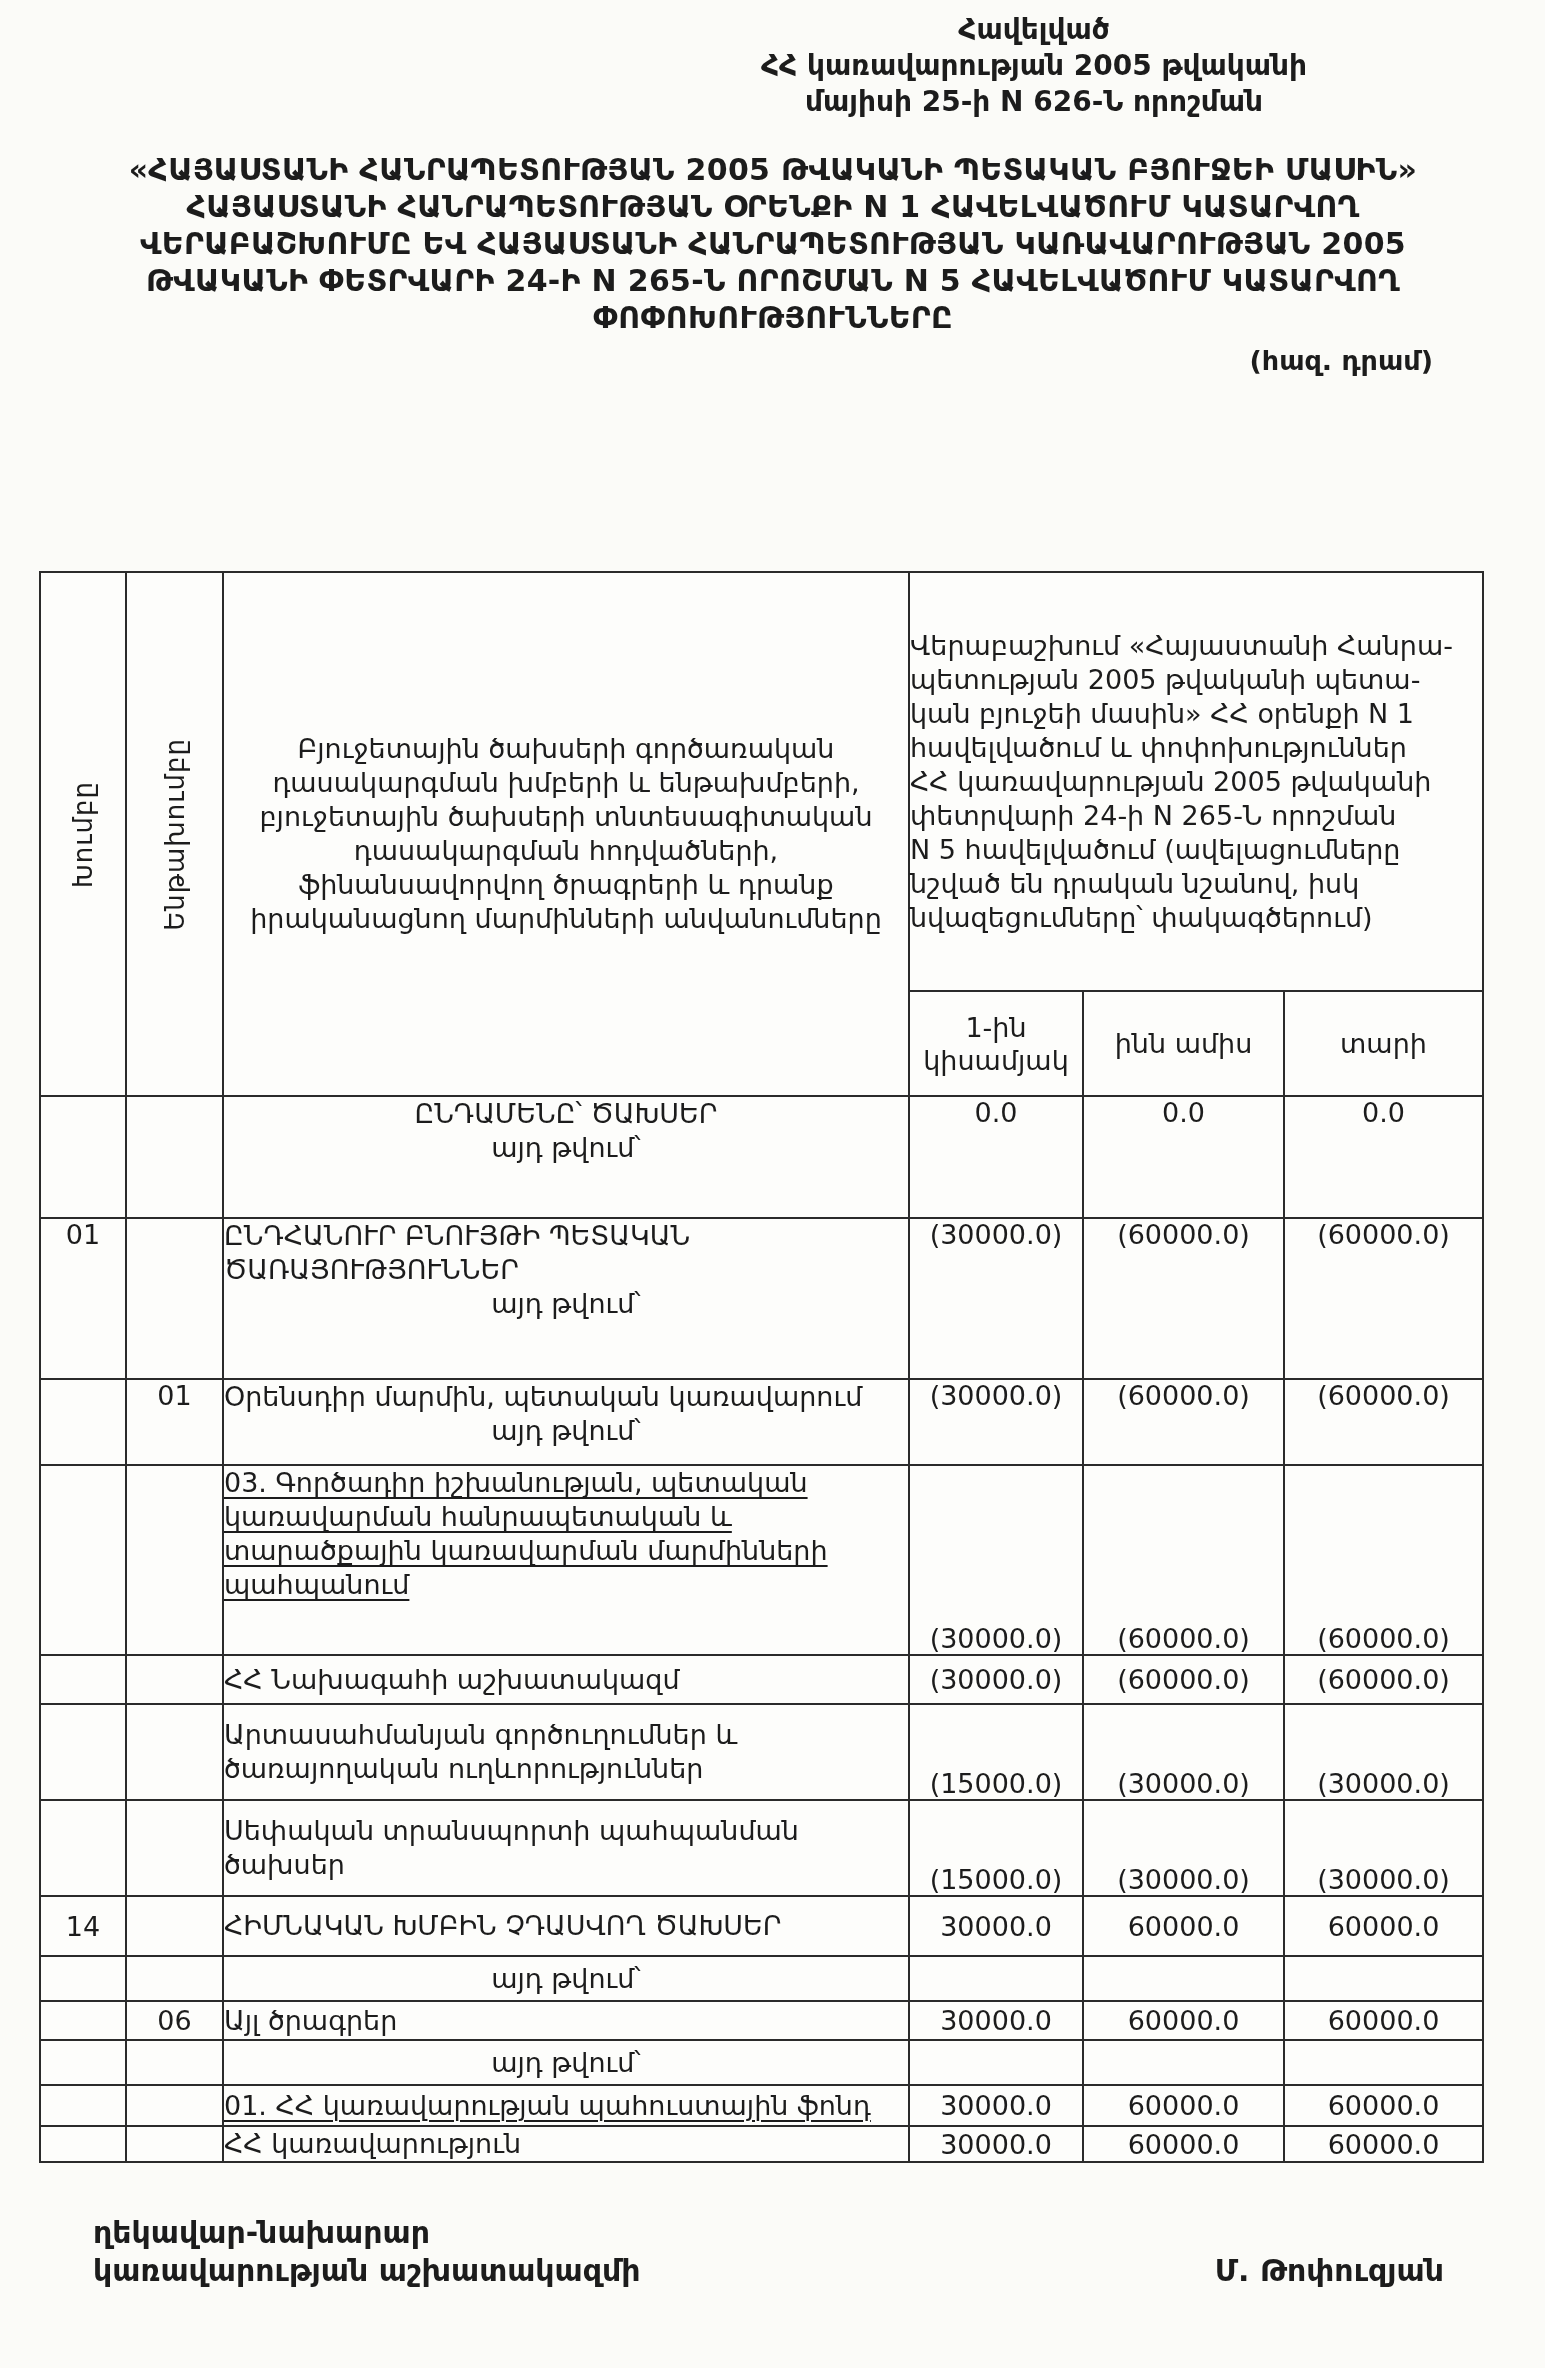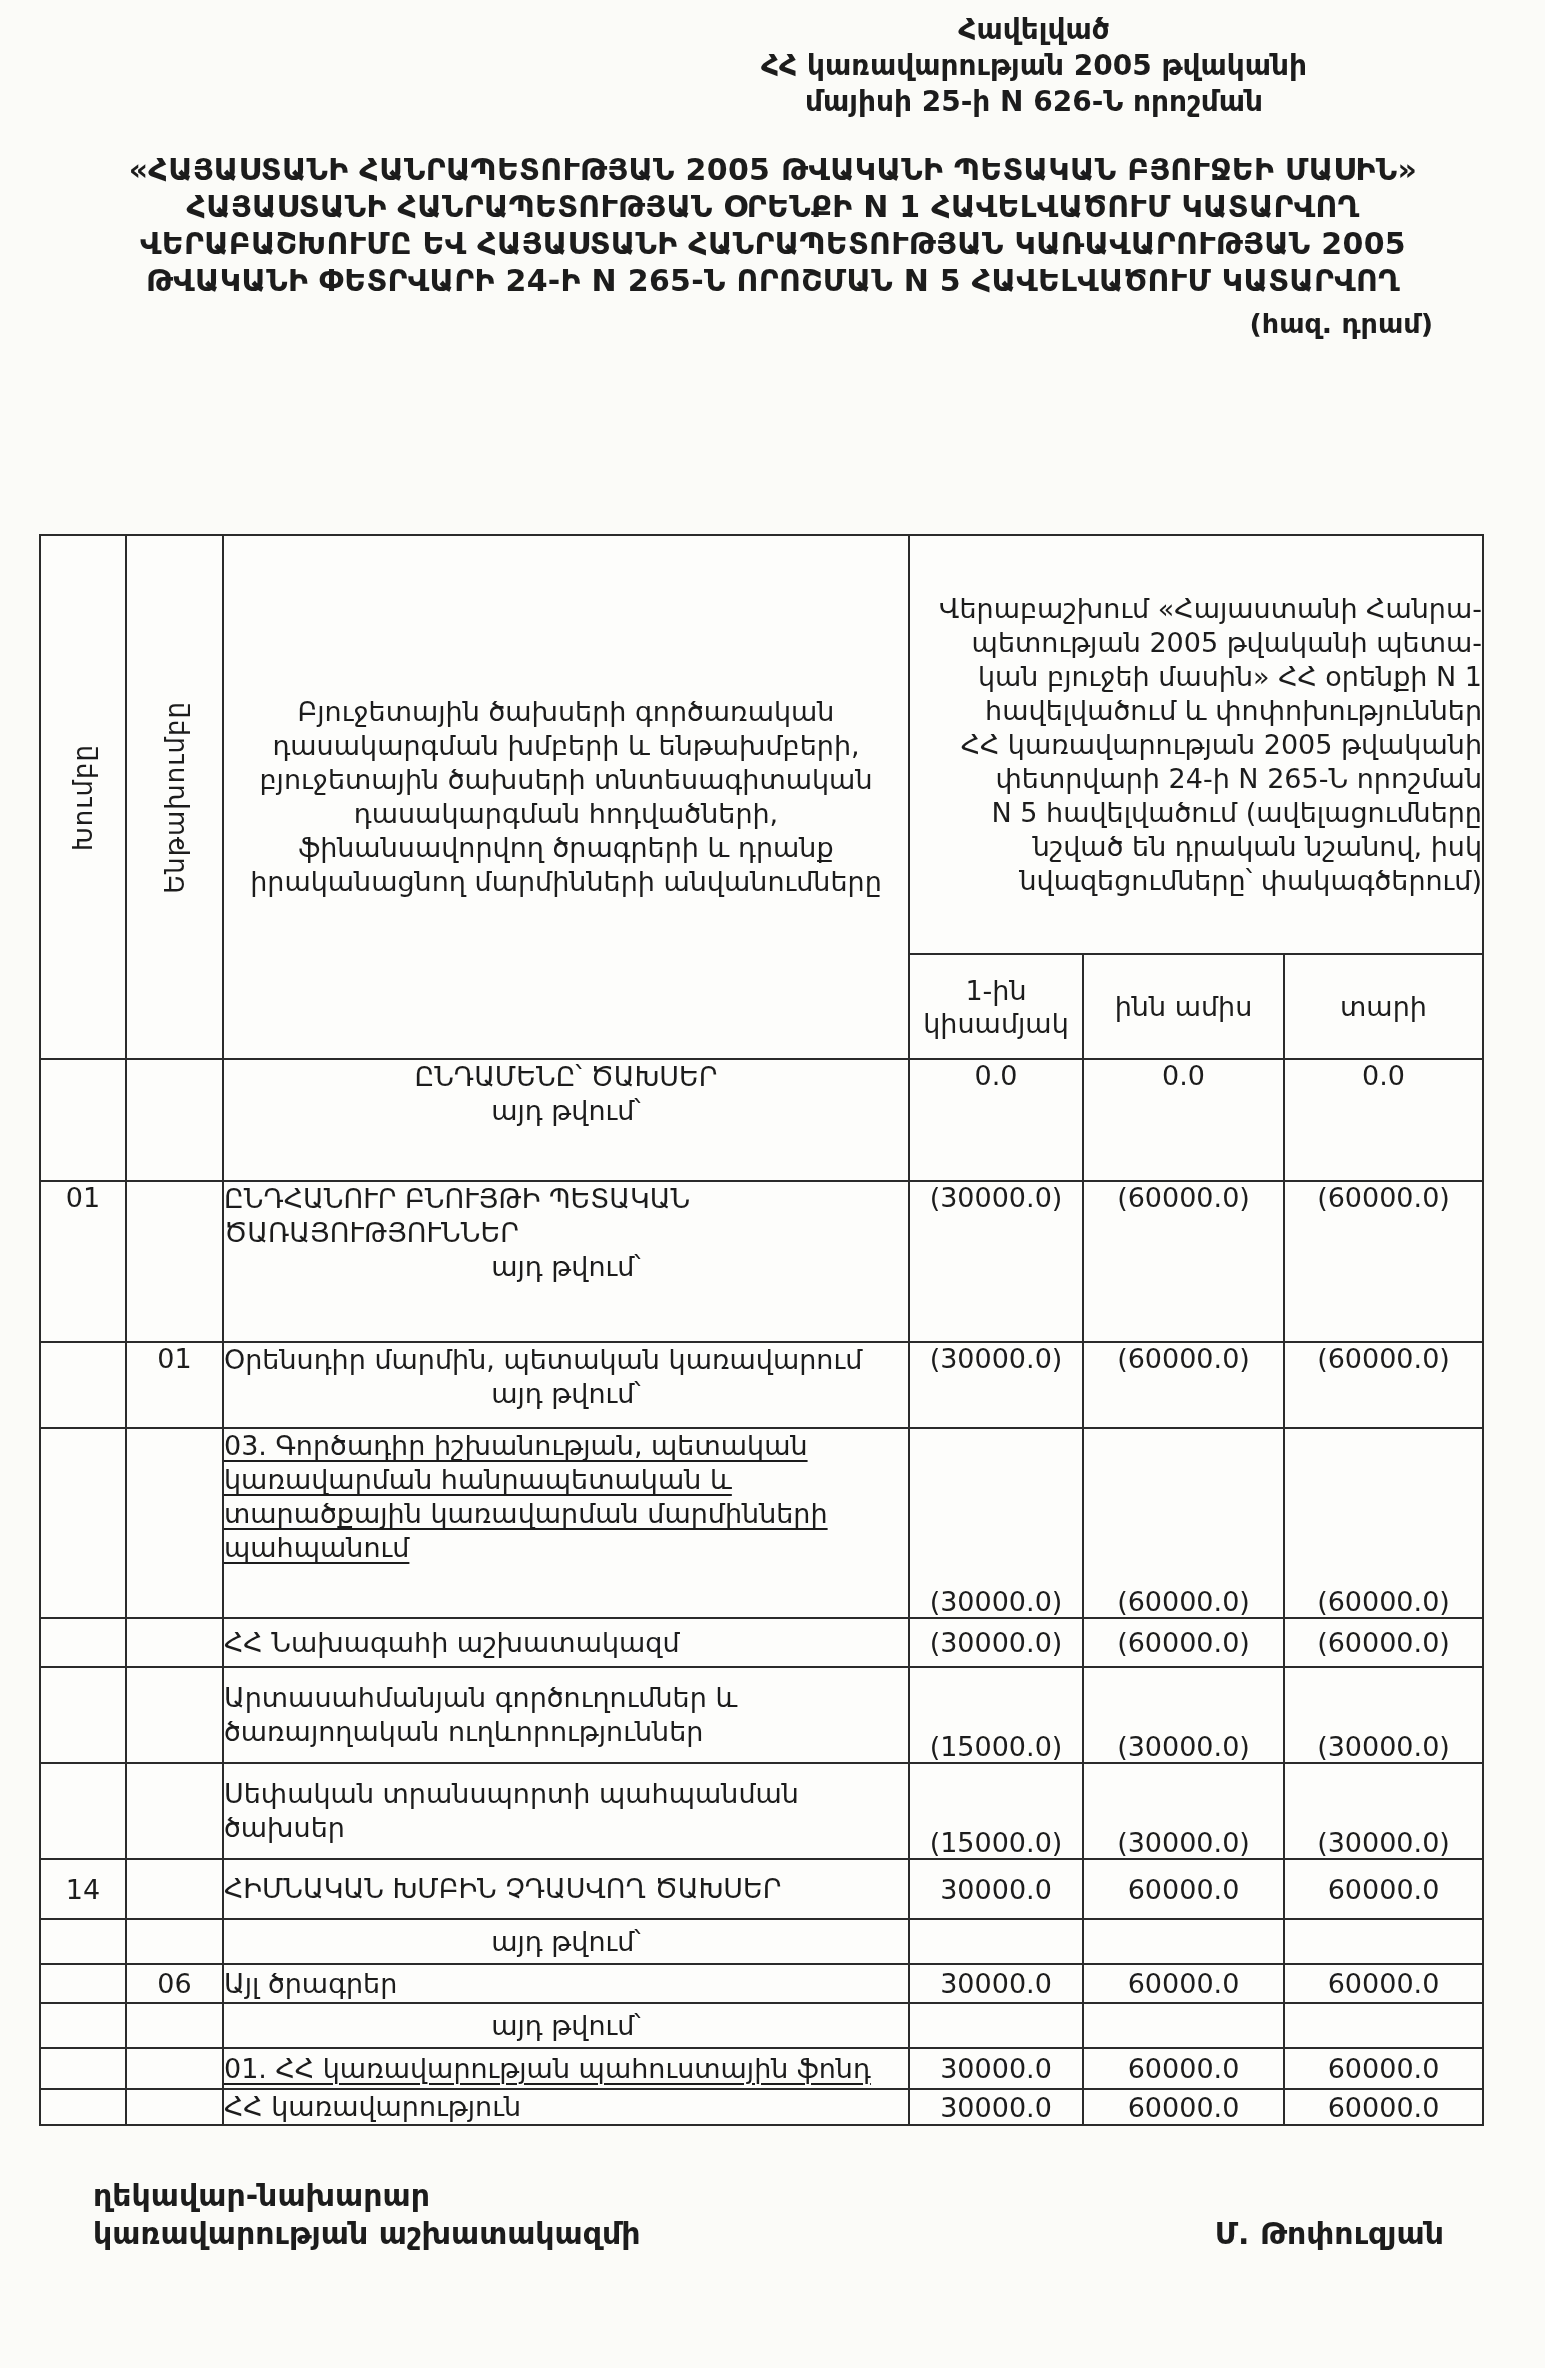--- a/index.html
+++ b/index.html
@@ -44,21 +44,21 @@
   .vtext{
     display:block;margin:0 auto;
     writing-mode:vertical-rl;transform:rotate(180deg);
     font-size:26px;font-weight:400;letter-spacing:1px;
   }
   th.namehead{
     vertical-align:middle;text-align:center;
     font-size:27px;line-height:34px;padding:7.8px 5.9px;
   }
   th.valhead{
-    vertical-align:middle;text-align:right;
+    vertical-align:middle;text-align:left;
     font-size:27px;line-height:34px;padding:9.8px 9.8px;
   }
   tr.subhead th{
     text-align:center;vertical-align:middle;
     font-size:27px;line-height:33px;padding:5.9px 7.8px;
   }
   td.num{
     text-align:center;font-size:27px;padding:5.9px 3.9px;
   }
   td.name-cell{padding:4.9px 11.7px 4.9px 9.8px;font-size:27px;line-height:34px;}
@@ -85,20 +85,21 @@
       <div>Հավելված</div>
       <div>ՀՀ կառավարության 2005 թվականի</div>
       <div>մայիսի 25-ի N 626-Ն որոշման</div>
     </div>
 
   <div class="title">
       <div>«ՀԱՅԱՍՏԱՆԻ ՀԱՆՐԱՊԵՏՈՒԹՅԱՆ 2005 ԹՎԱԿԱՆԻ ՊԵՏԱԿԱՆ ԲՅՈՒՋԵԻ ՄԱՍԻՆ»</div>
       <div>ՀԱՅԱՍՏԱՆԻ ՀԱՆՐԱՊԵՏՈՒԹՅԱՆ  ՕՐԵՆՔԻ N 1 ՀԱՎԵԼՎԱԾՈՒՄ ԿԱՏԱՐՎՈՂ</div>
       <div>ՎԵՐԱԲԱՇԽՈՒՄԸ ԵՎ ՀԱՅԱՍՏԱՆԻ ՀԱՆՐԱՊԵՏՈՒԹՅԱՆ ԿԱՌԱՎԱՐՈՒԹՅԱՆ 2005</div>
       <div>ԹՎԱԿԱՆԻ ՓԵՏՐՎԱՐԻ 24-Ի N 265-Ն ՈՐՈՇՄԱՆ N 5 ՀԱՎԵԼՎԱԾՈՒՄ ԿԱՏԱՐՎՈՂ</div>
+      <div>ՓՈՓՈԽՈՒԹՅՈՒՆՆԵՐԸ</div>
     </div>
 
   <div class="unit-note">(հազ. դրամ)</div>
 
   <table class="budget">
     <colgroup>
       <col style="width:86px">
       <col style="width:97px">
       <col style="width:686px">
       <col style="width:174px">

